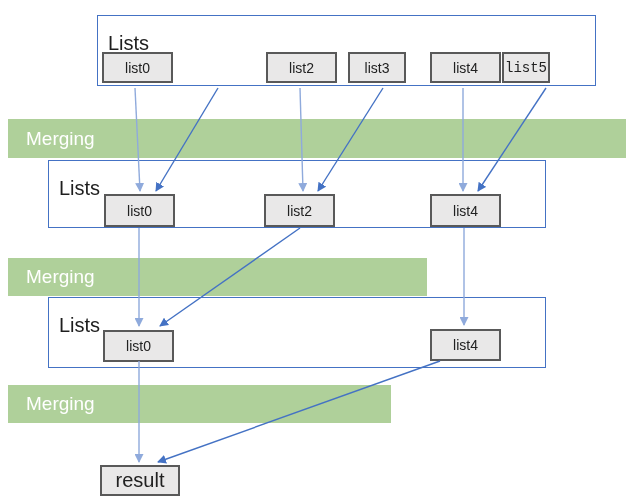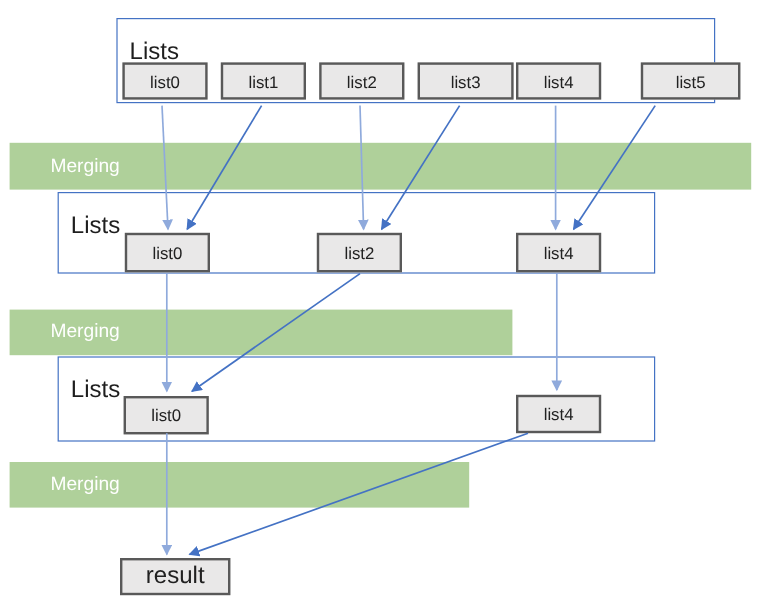--- a/index.html
+++ b/index.html
@@ -32,44 +32,43 @@
     background:var(--box-fill);
     border:2px solid var(--box-border);
     box-sizing:border-box;
     display:flex;align-items:center;justify-content:center;
     font-size:14px;color:#212121;
   }
   .banner{
     position:absolute;left:8px;
     background:var(--banner-green);
     color:var(--banner-text);
-    font-size:16px;
+    font-size:19px;
     display:flex;align-items:center;
-    padding-left:34px;
+    padding-left:18px;
     box-sizing:border-box;
   }
   #arrow-layer{
     position:absolute;left:0;top:0;width:637px;height:504px;
     pointer-events:none;z-index:10;
   }
   #arrow-layer line{stroke-width:1.4px;}
   .arrow-light{stroke:var(--arrow-light);}
   .arrow-dark{stroke:var(--arrow-dark);}
 </style>
 </head>
 <body>
 
 <div class="stage" style="left:97px;top:15px;width:499px;height:71px;">
   <span class="stage-label">Lists</span>
   <div class="chip" style="left:4px;top:36px;width:71px;height:31px;">list0</div>
-  <div class="chip" style="left:86px;top:36px;width:71px;height:31px;">list1</div>
   <div class="chip" style="left:168px;top:36px;width:71px;height:31px;">list2</div>
-  <div class="chip" style="left:250px;top:36px;width:80px;height:31px;">list3</div>
+  <div class="chip" style="left:250px;top:36px;width:58px;height:31px;">list3</div>
   <div class="chip" style="left:332px;top:36px;width:71px;height:31px;">list4</div>
-  <div class="chip" style="left:436px;top:36px;width:83px;height:31px;">list5</div>
+  <div class="chip" style="left:404px;top:36px;width:48px;height:31px;font-family:Liberation Mono, monospace;">list5</div>
 </div>
 
 <div class="banner" style="top:119px;width:618px;height:39px;">Merging</div>
 
 <div class="stage" style="left:48px;top:160px;width:498px;height:68px;">
   <span class="stage-label">Lists</span>
   <div class="chip" style="left:55px;top:33px;width:71px;height:33px;">list0</div>
   <div class="chip" style="left:215px;top:33px;width:71px;height:33px;">list2</div>
   <div class="chip" style="left:381px;top:33px;width:71px;height:33px;">list4</div>
 </div>
@@ -77,21 +76,21 @@
 <div class="banner" style="top:258px;width:419px;height:38px;">Merging</div>
 
 <div class="stage" style="left:48px;top:297px;width:498px;height:71px;">
   <span class="stage-label">Lists</span>
   <div class="chip" style="left:54px;top:32px;width:71px;height:32px;">list0</div>
   <div class="chip" style="left:381px;top:31px;width:71px;height:32px;">list4</div>
 </div>
 
 <div class="banner" style="top:385px;width:383px;height:38px;">Merging</div>
 
-<div class="chip" style="left:100px;top:465px;width:92px;height:31px;font-size:20px;">result</div>
+<div class="chip" style="left:100px;top:465px;width:80px;height:31px;font-size:20px;">result</div>
 
 <svg id="arrow-layer" viewBox="0 0 637 504" xmlns="http://www.w3.org/2000/svg">
   <defs>
     <marker id="head-light" markerUnits="userSpaceOnUse" markerWidth="10" markerHeight="9" refX="8" refY="4.5" orient="auto">
       <path d="M0,0 L9,4.5 L0,9 z" style="fill:var(--arrow-light);"></path>
     </marker>
     <marker id="head-dark" markerUnits="userSpaceOnUse" markerWidth="10" markerHeight="9" refX="8" refY="4.5" orient="auto">
       <path d="M0,0 L9,4.5 L0,9 z" style="fill:var(--arrow-dark);"></path>
     </marker>
   </defs>

